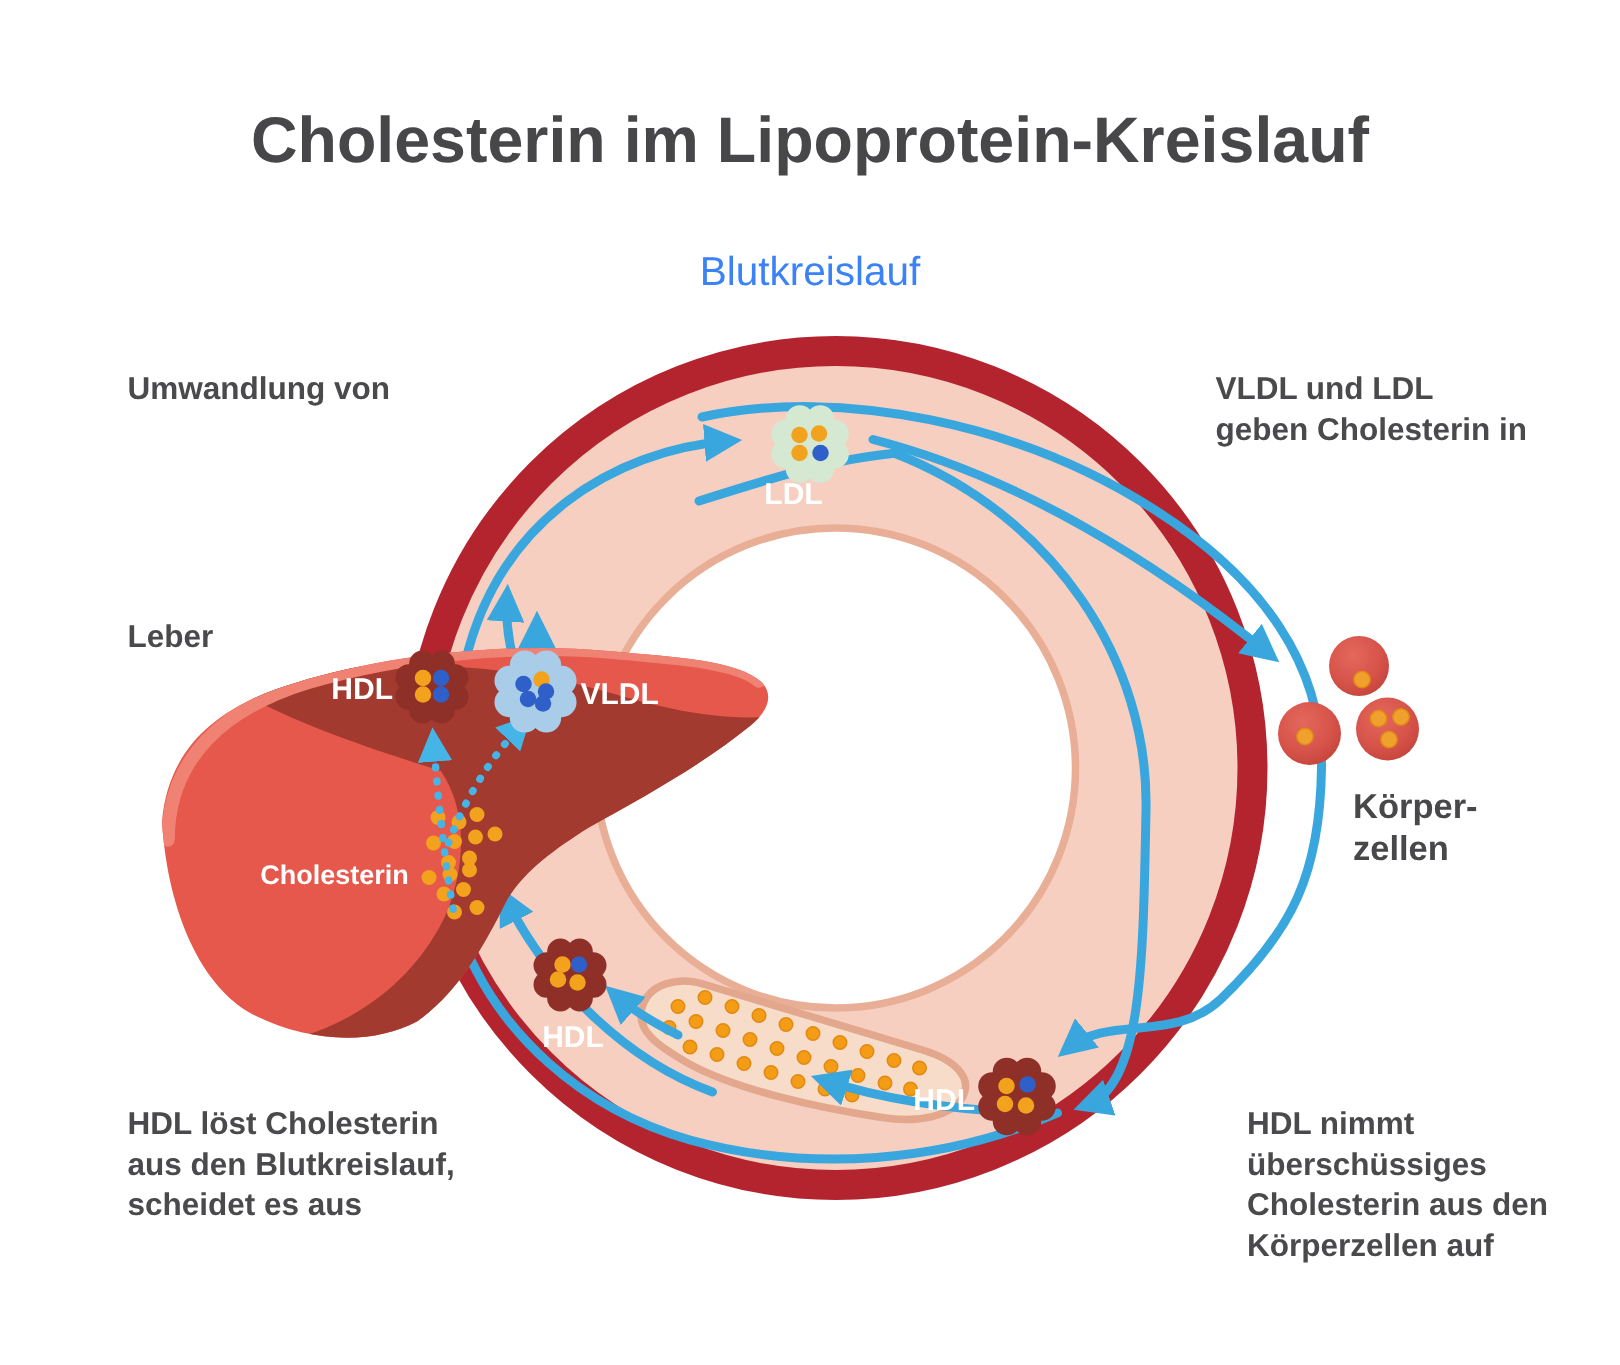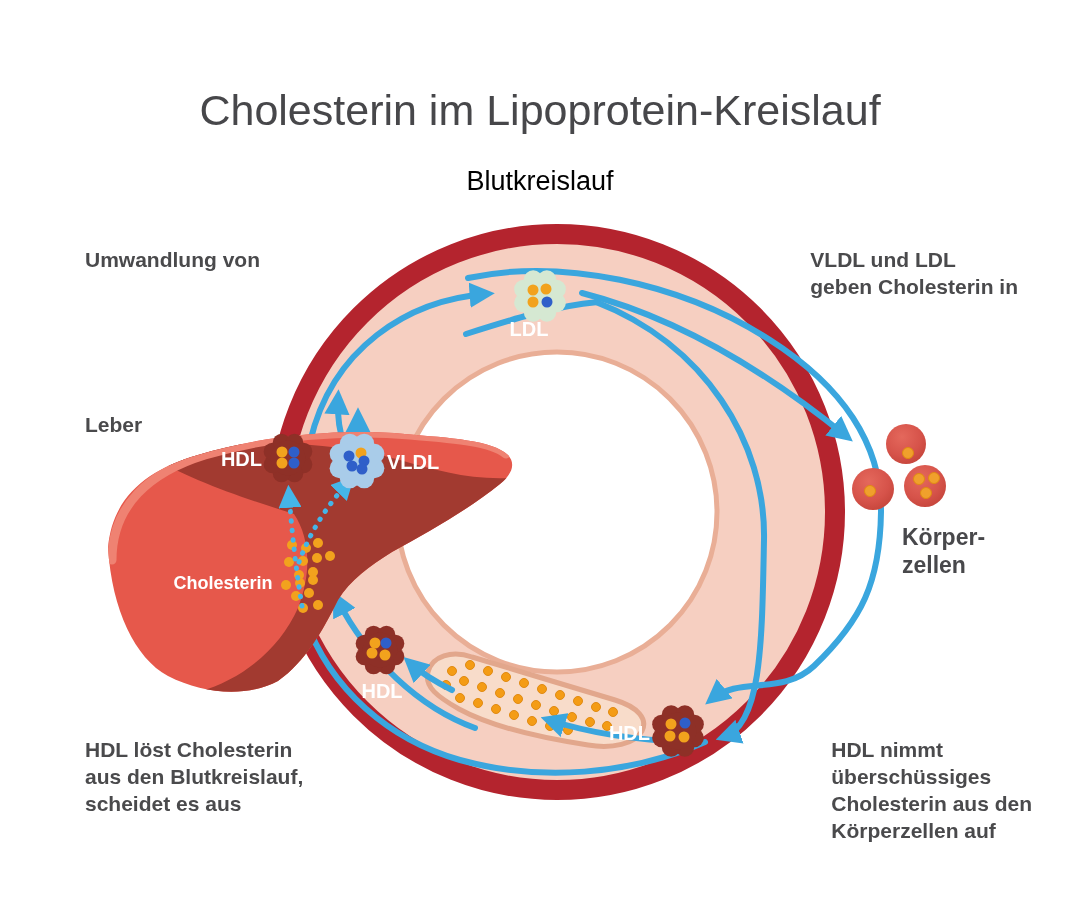--- a/index.html
+++ b/index.html
@@ -1,22 +1,22 @@
 <!DOCTYPE html>
 <html><head>
 <meta charset="utf-8">
 <style>
   html,body{margin:0;padding:0;background:#ffffff;}
   body{width:1080px;height:910px;position:relative;overflow:hidden;
        font-family:"Liberation Sans",sans-serif;}
   .stage{position:absolute;left:0;top:0;width:1080px;height:910px;}
-  .title{position:absolute;left:0;top:86px;width:1080px;text-align:center;
-         font-size:43px;font-weight:normal;color:#47474a;}
+  .title{position:absolute;left:0;top:70px;width:1080px;text-align:center;
+         font-size:43px;font-weight:bold;color:#47474a;}
   .subtitle{position:absolute;left:0;top:166px;width:1080px;text-align:center;
-         font-size:27px;font-weight:400;color:#000000;}
+         font-size:27px;font-weight:400;color:#3b82f6;}
   .tb{position:absolute;font-size:21px;line-height:27px;font-weight:bold;color:#4a4a4c;}
   .tb-right{text-align:left;}
   svg{position:absolute;left:0;top:0;}
   .wlabel{font-family:"Liberation Sans",sans-serif;font-weight:bold;font-size:20px;fill:#ffffff;}
   .chol-label{font-family:"Liberation Sans",sans-serif;font-weight:bold;font-size:18px;fill:#ffffff;}
   .dlabel{font-family:"Liberation Sans",sans-serif;font-weight:bold;font-size:23px;fill:#48484b;}
 </style>
 </head>
 <body>
 

